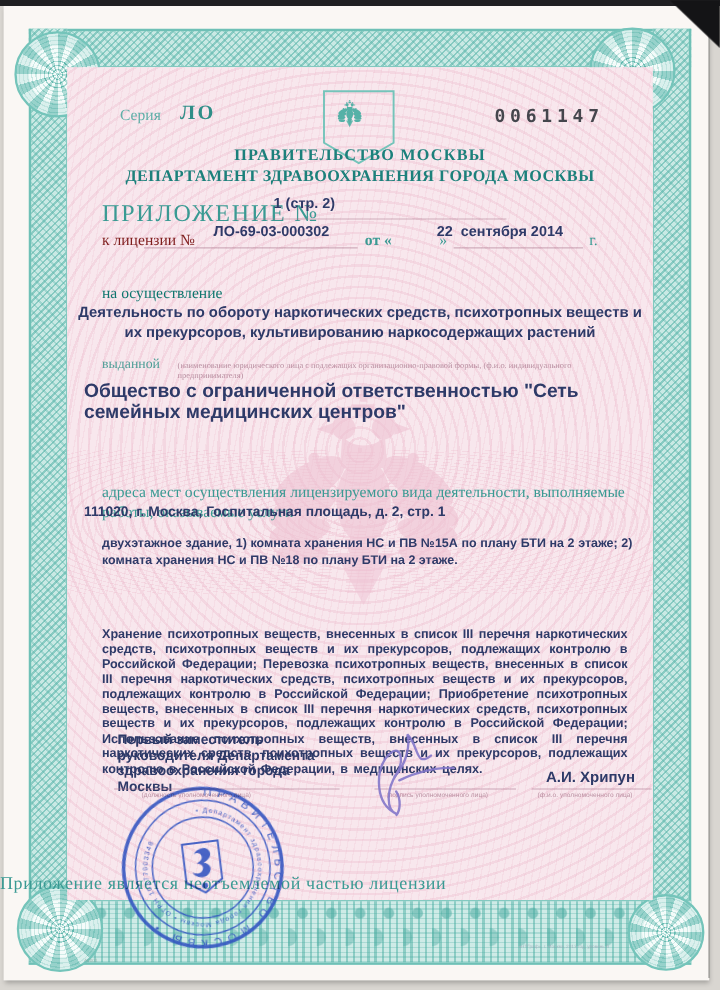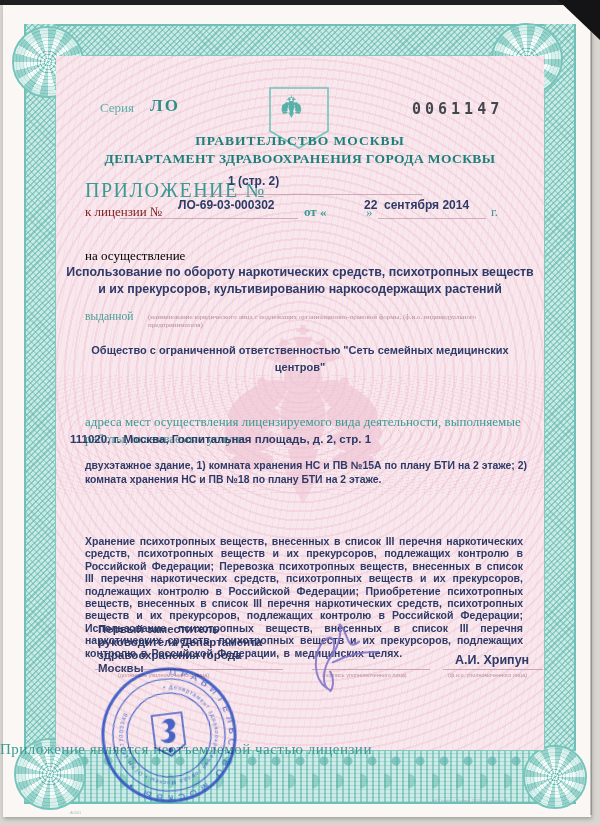--- a/index.html
+++ b/index.html
@@ -46,21 +46,21 @@
   
   .field { position:absolute; left:53px; top:51px; width:488px; height:694px; z-index:4;
            background-color:#f8e7ed;
            background-image:
              repeating-radial-gradient(circle at 50% 46%, rgba(236,185,203,.35) 0 2px, rgba(255,255,255,0) 2px 9px),
              repeating-linear-gradient(100deg, rgba(240,199,213,.3) 0 1px, rgba(255,255,255,0) 1px 6px);
   }
   .field-wave { position:absolute; left:53px; top:370px; width:488px; height:120px; z-index:4; opacity:.5;
            background:repeating-radial-gradient(ellipse 120px 30px at 50% 50%, rgba(233,173,194,.5) 0 2px, rgba(255,255,255,0) 2px 10px); }
 
-  .content { position:absolute; left:0; top:12px; width:600px; height:617px; z-index:10; }
+  .content { position:absolute; left:0; top:0; width:600px; height:617px; z-index:10; }
 
   .teal   { color:#35948d; }
   .navy   { color:#2e3a68; font-family:"Liberation Sans", sans-serif; font-weight:bold; }
 
   .series-label { position:absolute; left:100px; top:88px; font-size:13px; color:#5fafa8; }
   .series-value { position:absolute; left:150px; top:84px; font-size:17px; font-weight:bold; color:#2f8e88; letter-spacing:2px; }
 
   .emblem { position:absolute; left:268px; top:74px; width:62px; height:64px; }
   .serial { position:absolute; left:412px; top:88px; font-family:"DejaVu Sans Mono", monospace;
             font-size:15px; font-weight:bold; color:#45464d; letter-spacing:4px; }
@@ -77,29 +77,29 @@
   .license-label { position:absolute; left:85px; top:192px; font-size:13px; color:#7f1d1d; }
   .license-number { position:absolute; left:178px; top:186px; font-size:12px; }
   .u2 { position:absolute; left:120px; top:206px; width:178px; border-bottom:1px solid rgba(170,115,140,.5); }
   .date-prefix { position:absolute; left:304px; top:192px; font-size:13px; color:#3a9a93;font-weight:bold; }
   .date-day { position:absolute; left:342px; top:186px; font-size:12px;margin-left:22px; }
   .date-quote { position:absolute; left:366px; top:192px; font-size:13px; color:#3a9a93; }
   .u3 { position:absolute; left:378px; top:206px; width:108px; border-bottom:1px solid rgba(170,115,140,.5); }
   .date-monthyear { position:absolute; left:384px; top:186px; font-size:12px; }
   .date-suffix { position:absolute; left:491px; top:192px; font-size:13px; color:#3a9a93; }
 
-  .activity-label { position:absolute; left:85px; top:236px; font-size:13px; color:#000000; }
+  .activity-label { position:absolute; left:85px; top:236px; font-size:13px; color:#0f766e; }
   .activity-text { position:absolute; left:63px; top:252px; width:474px; text-align:center;
                    font-size:12.4px; line-height:17px; }
 
   .issued-label { position:absolute; left:85px; top:298px; font-size:11.5px; color:#4d9d96; }
   .issued-hint { position:absolute; left:148px; top:301px; width:382px; font-size:7px; color:#b98ea0; }
 
-  .org-name { position:absolute; left:70px; top:318px; width:460px; text-align:center;
-              font-size:11px; line-height:17px;margin-top:12px; }
+  .org-name { position:absolute; left:70px; top:318px; width:460px; 
+              font-size:16px; line-height:17px; }
 
   .address-label { position:absolute; left:85px; top:402px; width:452px; font-size:13px; line-height:16.5px; color:#3a9a93; }
   .address-value { position:absolute; left:70px; top:421px; width:460px; font-size:11.5px; }
 
   .premises { position:absolute; left:85px; top:447px; width:442px; text-align:justify;
               font-size:10.4px; line-height:13.5px; }
 
   .works { position:absolute; left:85px; top:483px; width:438px; text-align:justify;
            font-size:10.5px; line-height:12.4px; word-spacing:1.5px;margin-top:40px; }
 
@@ -220,21 +220,21 @@
   <span class="license-number navy">ЛО-69-03-000302</span>
   <div class="u2"></div>
   <span class="date-prefix">от «</span>
   <span class="date-day navy">22</span>
   <span class="date-quote">»</span>
   <div class="u3"></div>
   <span class="date-monthyear navy">сентября 2014</span>
   <span class="date-suffix">г.</span>
 
   <span class="activity-label">на осуществление</span>
-  <div class="activity-text navy">Использование по обороту наркотических средств, психотропных веществ и их прекурсоров, культивированию наркосодержащих растений</div>
+  <div class="activity-text navy">Деятельность по обороту наркотических средств, психотропных веществ и их прекурсоров, культивированию наркосодержащих растений</div>
 
   <span class="issued-label">выданной</span>
   <span class="issued-hint">(наименование юридического лица с подлежащих организационно-правовой формы, (ф.и.о. индивидуального предпринимателя)</span>
 
   <div class="org-name navy">Общество с ограниченной ответственностью "Сеть семейных медицинских центров"</div>
 
   <div class="address-label">адреса мест осуществления лицензируемого вида деятельности, выполняемые работы, оказываемые услуги</div>
   <div class="address-value navy">111020, г. Москва, Госпитальная площадь, д. 2, стр. 1</div>
 
   <div class="premises navy">двухэтажное здание, 1) комната хранения НС и ПВ №15А по плану БТИ на 2 этаже; 2) комната хранения НС и ПВ №18 по плану БТИ на 2 этаже.</div>

